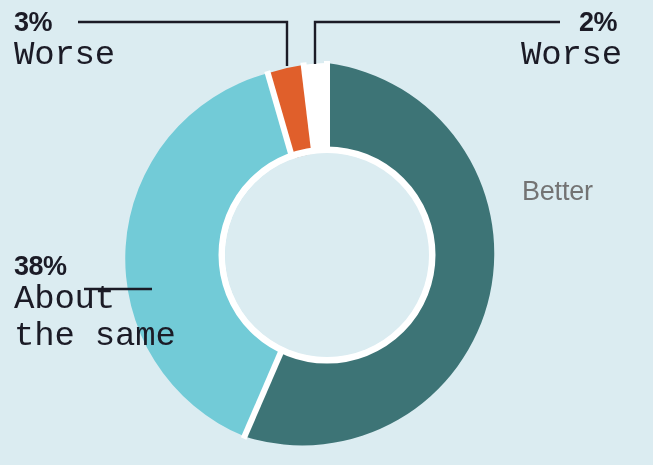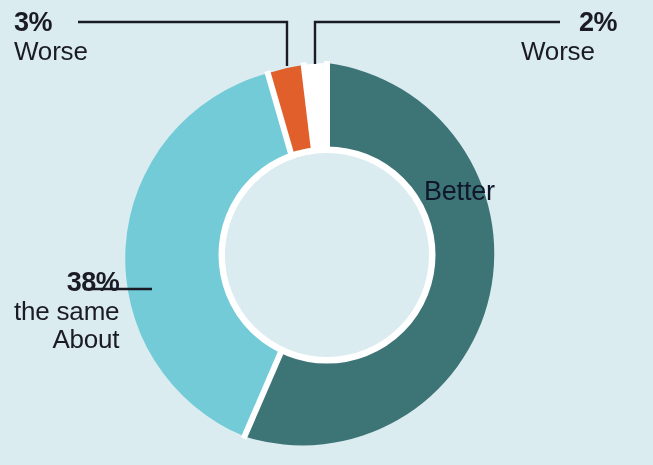--- a/index.html
+++ b/index.html
@@ -33,45 +33,46 @@
     color: #1b1b26;
     line-height: 1.08;
   }
   .callout .pct {
     font-weight: bold;
     font-size: 27px;
     letter-spacing: -0.5px;
     display: block;
   }
   .callout .lbl {
-    font-size: 26px;
+    font-size: 34px;
     font-weight: normal;
     display: block;
     letter-spacing: -0.2px;
+    font-family: Liberation Mono, monospace;
   }
 
   #callout-worse {
     left: 14px;
     top: 8px;
     text-align: left;
   }
   #callout-dontknow {
     right: 22px;
     top: 8px;
     text-align: left;
     width: 110px;
   }
   #callout-dontknow .pct {
     text-align: right;
     padding-right: 14px;
   }
   #callout-same {
     left: 14px;
-    top: 268px;
-    text-align: right;
+    top: 252px;
+    text-align: left;
   }
 
   
   #callout-better {
     position: absolute;
     left: 424px;
     top: 168px;
     width: 220px;
   }
   #big-number {
@@ -84,24 +85,25 @@
     text-shadow: 4px 5px 5px rgba(40,70,72,0.35);
     white-space: nowrap;
   }
   #big-number .star {
     font-size: 62px;
     vertical-align: 22px;
     letter-spacing: 0;
   }
   #big-label {
     display: block;
-    color: #0f172a;
+    color: #737373;
     font-size: 27px;
     font-weight: normal;
     margin-top: 8px;
+    margin-left: 98px;
     letter-spacing: -0.2px;
   }
 </style>
 </head>
 <body>
 
 <div id="stage">
 
   <svg id="donut-svg" viewBox="0 0 653 465">
 
@@ -162,21 +164,21 @@
     <span class="lbl">Worse</span>
   </div>
 
   <div class="callout" id="callout-dontknow">
     <span class="pct">2%</span>
     <span class="lbl">Worse</span>
   </div>
 
   <div class="callout" id="callout-same">
     <span class="pct">38%</span>
+    <span class="lbl">About</span>
     <span class="lbl">the same</span>
-    <span class="lbl">About</span>
   </div>
 
   <div id="callout-better">
     <span id="big-label">Better</span>
   </div>
 
 </div>
 
 </body></html>

